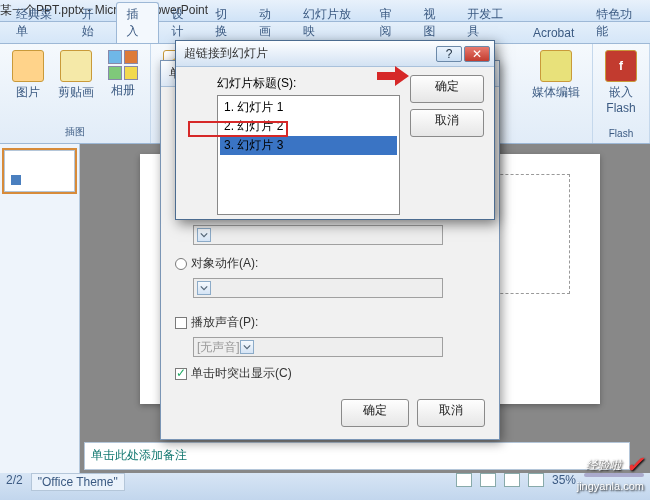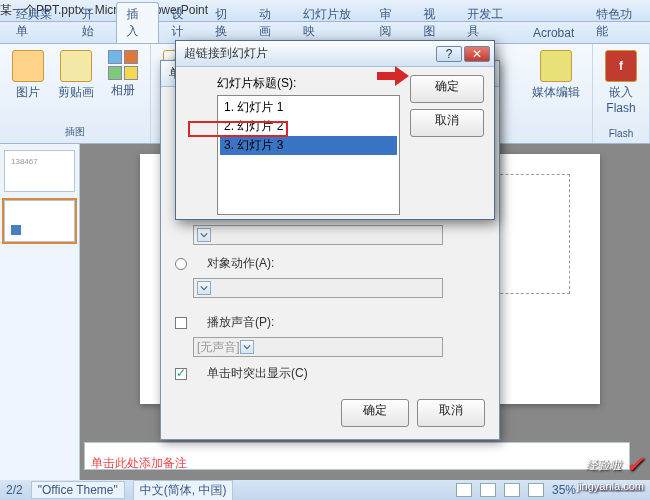--- a/index.html
+++ b/index.html
@@ -26,36 +26,36 @@
 .workarea { position: absolute; top: 144px; left: 0; right: 0; bottom: 20px; background: #dfe8f3; display: flex; }
 .slide-thumbs { width: 80px; background: #eef4fb; border-right: 1px solid #b7cade; padding: 6px 4px; display: flex; flex-direction: column; gap: 8px; }
 .thumb { background: #fff; border: 1px solid #b4c6d9; height: 42px; position: relative; }
 .thumb.sel { outline: 2px solid #d78b3a; }
 .thumb .dotline { position: absolute; left: 6px; top: 6px; font-size: 8px; color: #999; }
 .thumb .mini-rect { position: absolute; left: 6px; bottom: 6px; width: 10px; height: 10px; background: #4a7fbf; }
 .slide-area { flex: 1; position: relative; background: #888; }
 .slide-canvas { position: absolute; left: 60px; top: 10px; width: 460px; height: 250px; background: #fff; box-shadow: 0 2px 6px rgba(0,0,0,.3); }
 .slide-placeholder { position: absolute; right: 30px; top: 20px; width: 80px; height: 120px; border: 1px dashed #999; }
 
-.notes { position: absolute; left: 84px; right: 20px; bottom: 30px; height: 28px; background: #fff; border: 1px solid #b4c6d9; padding: 12px 6px; color: #ef4444; }
-
-.statusbar { position: absolute; bottom: 0; left: 0; right: 0; height: 20px; background: linear-gradient(#d7e5f5, #c2d6ed); display: flex; align-items: center; font-size: 11px; color: #3b5a82; padding: 0 6px; gap: 8px; }
+.notes { position: absolute; left: 84px; right: 20px; bottom: 30px; height: 28px; background: #fff; border: 1px solid #b4c6d9; padding: 4px 6px; color: #0f766e; }
+
+.statusbar { position: absolute; bottom: 0; left: 0; right: 0; height: 27px; background: linear-gradient(#d7e5f5, #c2d6ed); display: flex; align-items: flex-start; font-size: 11px; color: #3b5a82; padding: 0 6px; gap: 8px; }
 .statusbar .cell { border: 1px solid #b4c6d9; background: #eaf2fb; padding: 1px 6px; }
 .statusbar .spacer { flex: 1; }
 .view-btn { width: 16px; height: 14px; background: #fff; border: 1px solid #8aa; }
 .zoom-track { width: 60px; height: 4px; background: #aac; border-radius: 2px; }
 
 
 .dlg-back { position: absolute; left: 160px; top: 60px; width: 340px; height: 380px; background: #f1f1f1; border: 1px solid #7a95b5; box-shadow: 2px 3px 10px rgba(0,0,0,.4); }
 .dlg-back .titlebar2 { height: 26px; background: linear-gradient(#fcfeff, #dce8f6); border-bottom: 1px solid #a9c1db; display:flex; align-items:center; padding:0 8px; color:#333;}
 .dlg-body { padding: 10px 14px; color: #333; }
 .tab-strip { display: flex; border-bottom: 1px solid #b6b6b6; }
 .tab-strip .tab { padding: 3px 10px; border: 1px solid #b6b6b6; border-bottom: none; background: #fff; margin-right: 2px; font-size: 12px;}
 .fieldset { margin-top: 14px; }
-.radio-row { display: flex; align-items: center; gap: 20px; margin: 6px 0; }
+.radio-row { display: flex; align-items: center; gap: 4px; margin: 6px 0; }
 .radio { width: 12px; height: 12px; border: 1px solid #7a7a7a; border-radius: 50%; display:inline-block; background:#fff;}
 .check { width: 12px; height: 12px; border: 1px solid #7a7a7a; display:inline-block; background:#fff; position:relative;}
 .check.on::after { content:"✓"; position:absolute; top:-3px; left:0; font-size:12px; color:#2a6;}
 .combo { width: 250px; height: 20px; border: 1px solid #a0a0a0; background: #fff; display:flex; align-items:center; justify-content:flex-start; padding:0 3px; color:#333;}
 .combo.disabled { background:#eee; color:#999;}
 .combo .arrow { width:14px; height:14px; background:linear-gradient(#f5f9fd,#d5e4f5); border:1px solid #8cabc8; display:flex; align-items:center; justify-content:center;}
 .arrow svg { width:8px; height:8px;}
 .btn { display:inline-block; min-width:68px; height:28px; line-height:20px; text-align:center; background:linear-gradient(#fefefe,#e6e6e6); border:1px solid #8a8a8a; border-radius:3px; color:#222;}
 .dlg-buttons { position:absolute; right:14px; bottom:12px; display:flex; gap:8px;}
 
@@ -143,42 +143,38 @@
       <div class="big-icon" style="background:#c23b2f;color:#fff;display:flex;align-items:center;justify-content:center;font-weight:bold">f</div>
       <span style="white-space:pre;text-align:center">嵌入
 Flash</span>
     </div>
     <div class="label">Flash</div>
   </div>
 </div>
 
 <div class="workarea">
   <div class="slide-thumbs">
-    <div class="thumb">
-        <span class="dotline">138467</span>
-      </div>
     <div class="thumb sel">
         <div class="mini-rect"></div>
       </div>
   </div>
   <div class="slide-area">
     <div class="slide-canvas">
       <div class="slide-placeholder"></div>
     </div>
   </div>
 </div>
 
 <div class="notes">
   <span>单击此处添加备注</span>
 </div>
 
 <div class="statusbar">
   <span>2/2</span>
   <span class="cell">"Office Theme"</span>
-  <span class="cell">中文(简体, 中国)</span>
   <span class="spacer"></span>
   <div class="view-btn"></div>
   <div class="view-btn"></div>
   <div class="view-btn"></div>
   <div class="view-btn"></div>
   <span>35%</span>
   <div class="zoom-track"></div>
 </div>
 
 <div class="dlg-back">

